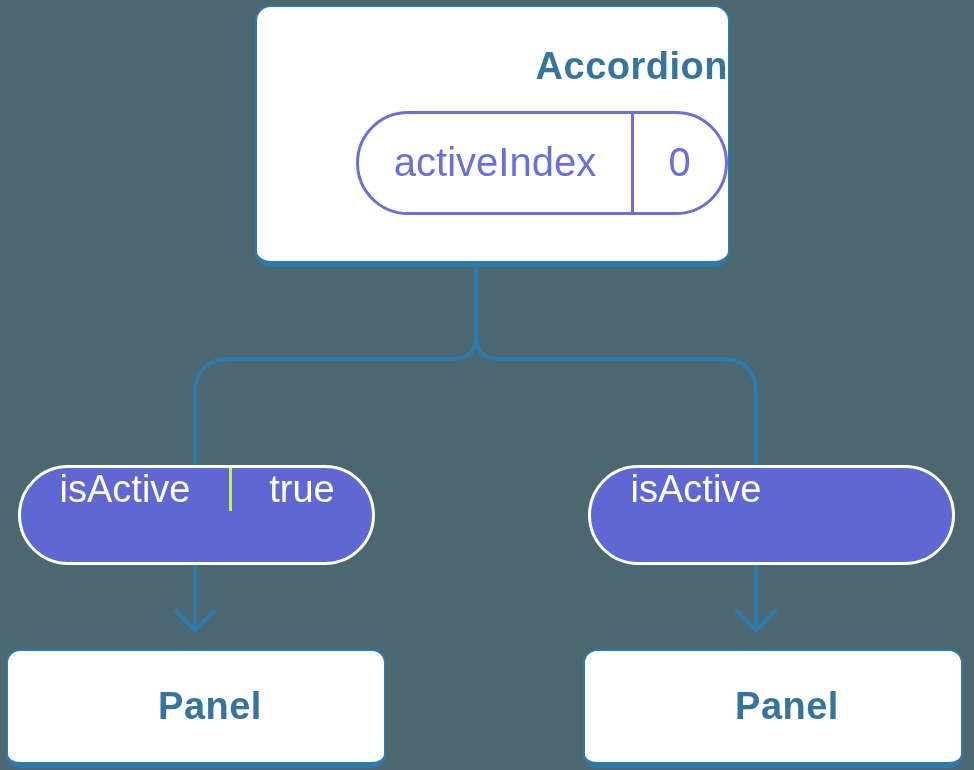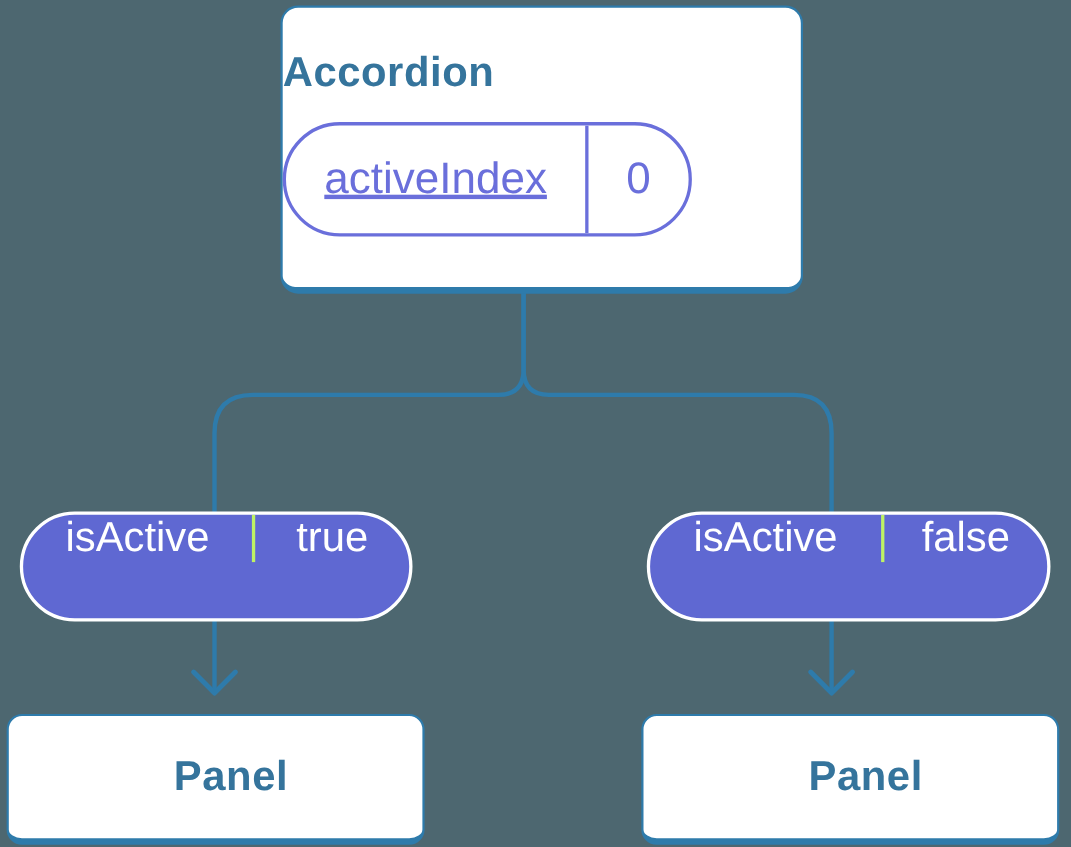--- a/index.html
+++ b/index.html
@@ -44,21 +44,21 @@
   .root-card {
     position: absolute;
     left: 255px; top: 5px;
     width: 475px; height: 262px;
     background: var(--node-bg);
     border: 2px solid var(--node-border);
     border-bottom-width: 6px;
     border-radius: 16px;
     display: flex;
     flex-direction: column;
-    align-items: flex-start;
+    align-items: flex-end;
     padding-top: 38px;
   }
   .root-title {
     font-size: 38px;
     font-weight: 600;
     letter-spacing: 0.5px;
     color: var(--node-title);
     line-height: 1.15;
   }
   .prop-pill {
@@ -72,21 +72,20 @@
     overflow: hidden;
     color: var(--prop-accent);
     font-size: 40px;
     font-weight: 500;
   }
   .prop-pill .prop-name {
     flex: 0 0 272px;
     display: flex;
     align-items: center;
     justify-content: center;
-    text-decoration: underline;
   }
   .prop-pill .prop-value {
     flex: 1 1 auto;
     display: flex;
     align-items: center;
     justify-content: center;
     border-left: 3px solid var(--prop-accent);
   }
   .state-pill {
     position: absolute;
@@ -158,21 +157,20 @@
     </div>
   </div>
 
   <div class="state-pill pos-left">
     <span class="pill-name">isActive</span>
     <span class="pill-value">true</span>
   </div>
 
   <div class="state-pill pos-right">
     <span class="pill-name">isActive</span>
-    <span class="pill-value">false</span>
   </div>
 
   <div class="panel-card pos-left">
     <span>Panel</span>
   </div>
 
   <div class="panel-card pos-right">
     <span>Panel</span>
   </div>
 

